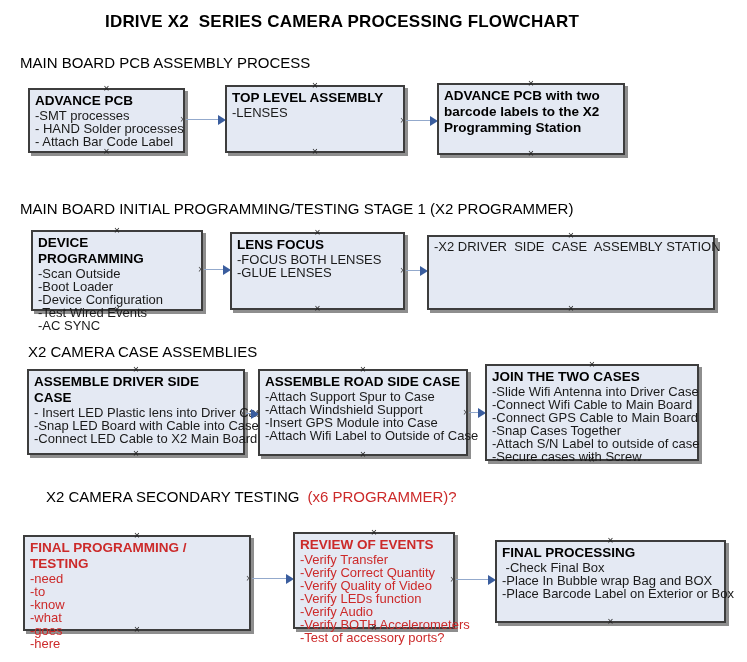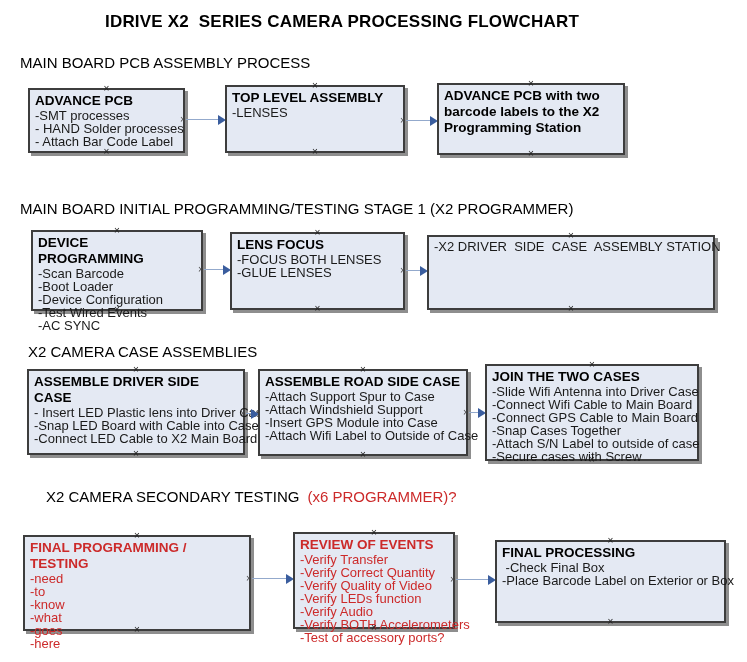--- a/index.html
+++ b/index.html
@@ -83,21 +83,21 @@
   <div class="node-title">ADVANCE PCB with two barcode labels to the X2 Programming Station</div>
 </div>
 
 <div class="section-heading" style="left:20px;top:200px;">MAIN BOARD INITIAL PROGRAMMING/TESTING STAGE 1 (X2 PROGRAMMER)</div>
 
 <div class="node" style="left:31px;top:230px;width:172px;height:81px;">
   <span class="xm xm-t">×</span>
   <span class="xm xm-b">×</span>
   <div class="node-title">DEVICE PROGRAMMING</div>
   <div>
-      <div class="node-item">-Scan Barcode</div>
+      <div class="node-item">-Scan Outside</div>
       <div class="node-item">-Boot Loader</div>
       <div class="node-item">-Device Configuration</div>
       <div class="node-item">-Test Wired Events</div>
       <div class="node-item">-AC SYNC</div>
     </div>
 </div>
 <div class="connector" style="left:201px;top:264px;width:31px;">
   <span class="xm-s">×</span>
     <span class="cline"></span>
     <span class="chead"></span>
@@ -215,15 +215,16 @@
     <span class="cline"></span>
     <span class="chead"></span>
     <span class="xm-e">×</span>
 </div>
 <div class="node" style="left:495px;top:540px;width:231px;height:83px;">
   <span class="xm xm-t">×</span>
   <span class="xm xm-b">×</span>
   <div class="node-title">FINAL PROCESSING</div>
   <div>
       <div class="node-item"> -Check Final Box</div>
+      <div class="node-item">-Place In Bubble wrap Bag and BOX</div>
       <div class="node-item">-Place Barcode Label on Exterior or Box</div>
     </div>
 </div>
 
 </body></html>

